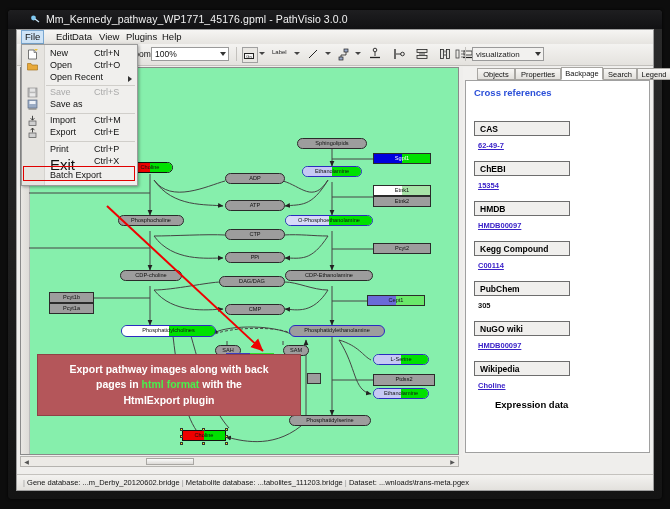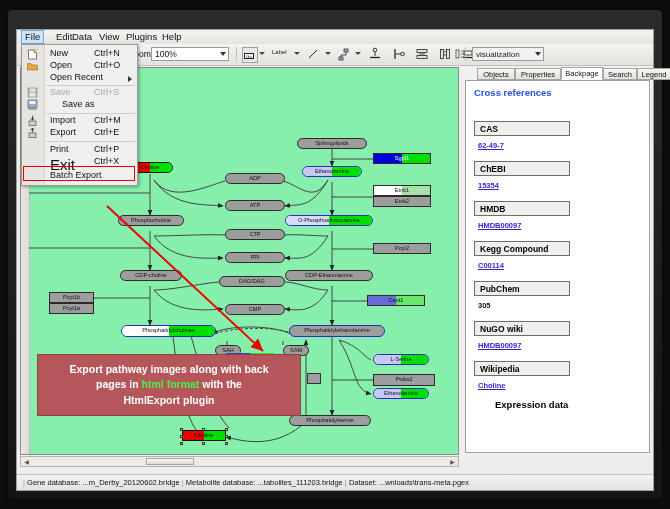--- a/index.html
+++ b/index.html
@@ -119,20 +119,27 @@
              background:linear-gradient(#f3f2f0,#e3e1dd);border-top:1px solid #c4c2be;}
   .statustxt{position:absolute;left:6px;top:3px;font-size:7.5px;color:#111;white-space:nowrap;}
   .statussep{color:#999;}
 </style>
 </head>
 <body>
 
 <div class="screen">
   <div class="winframe">
 
+    <div class="titlebar">
+      <svg class="title-ico" viewBox="0 0 11 11">
+        <circle cx="3.5" cy="4" r="2.4" fill="#7ec8f0"></circle>
+        <path d="M5 5 L9 8" stroke="#cfe8f8" stroke-width="1.2"></path>
+      </svg>
+      <div class="title-txt">Mm_Kennedy_pathway_WP1771_45176.gpml - PathVisio 3.0.0</div>
+    </div>
 
     <div class="app">
 
       <div class="menubar">
         <div class="menuitem sel" style="left:4px;">File</div>
         <div class="menuitem" style="left:36px;">Edit</div>
         <div class="menuitem" style="left:52px;">Data</div>
         <div class="menuitem" style="left:79px;">View</div>
         <div class="menuitem" style="left:106px;">Plugins</div>
         <div class="menuitem" style="left:142px;">Help</div>
@@ -532,21 +539,21 @@
           <rect x="2.7" y="6.2" width="5.6" height="3.3" fill="#e9e9e9"></rect>
         </svg>
         <div style="position:absolute;left:28px;top:42px;font-size:9px;color:#aaa;">Save</div>
         <div style="position:absolute;left:72px;top:42px;font-size:9px;color:#aaa;">Ctrl+S</div>
 
         <svg style="position:absolute;left:5px;top:54px;" width="11" height="11" viewBox="0 0 11 11">
           <rect x="1" y="1" width="9" height="8" fill="#9aabc4" stroke="#5d6e87" stroke-width=".7"></rect>
           <rect x="2.5" y="2" width="6" height="3" fill="#eef2f8"></rect>
           <rect x="1.5" y="9.5" width="8" height="1" fill="#6d6d6d"></rect>
         </svg>
-        <div style="position:absolute;left:40px;top:54px;font-size:9px;color:#111;">Save as</div>
+        <div style="position:absolute;left:28px;top:54px;font-size:9px;color:#111;">Save as</div>
 
         <div style="position:absolute;left:24px;top:68px;width:89px;height:1px;background:#d0cecA;"></div>
 
         <svg style="position:absolute;left:5px;top:70px;" width="11" height="11" viewBox="0 0 11 11">
           <rect x="2" y="6" width="7" height="4.5" fill="#cfcfcf" stroke="#555" stroke-width=".7"></rect>
           <path d="M5.5 0.8 L5.5 5 M3.6 3.2 L5.5 5.2 L7.4 3.2" stroke="#333" stroke-width=".9" fill="none"></path>
         </svg>
         <div style="position:absolute;left:28px;top:70px;font-size:9px;color:#111;">Import</div>
         <div style="position:absolute;left:72px;top:70px;font-size:9px;color:#111;">Ctrl+M</div>
 

